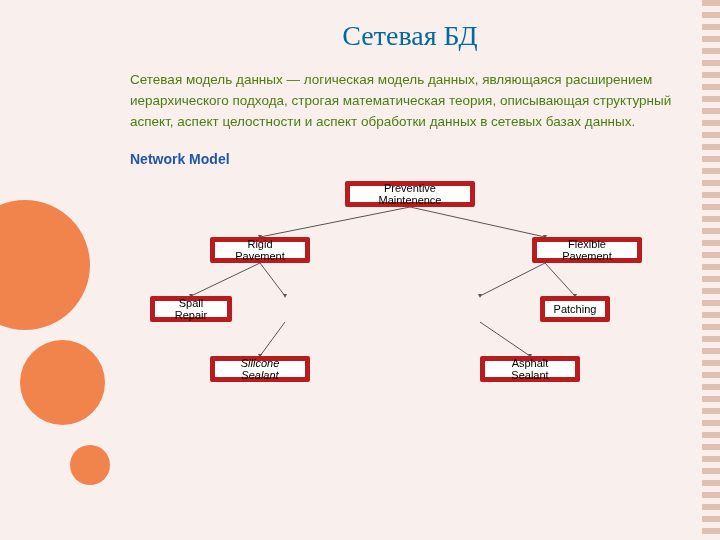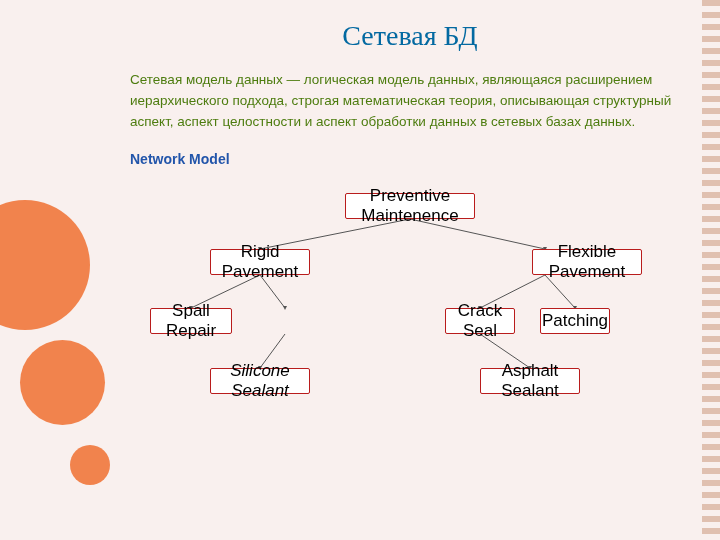--- a/index.html
+++ b/index.html
@@ -83,21 +83,21 @@
       color: #4d7c0f;
       line-height: 1.55;
       margin-bottom: 18px;
       font-family: Arial, sans-serif;
     }
 
     .network-label {
       color: #2255aa;
       font-weight: bold;
       font-size: 14px;
-      margin-bottom: 26px;
+      margin-bottom: 14px;
       font-family: Arial, sans-serif;
     }
 
     
     .diagram {
       position: relative;
       width: 520px;
       height: 210px;
       margin: 0 auto;
     }
@@ -107,23 +107,23 @@
       position: absolute;
       top: 0; left: 0;
       width: 100%;
       height: 100%;
       pointer-events: none;
     }
 
     .node {
       position: absolute;
       background: white;
-      border: 1px solid #b91c1c;
+      border: 5px solid #b91c1c;
       border-radius: 2px;
-      font-size: 17px;
+      font-size: 11px;
       font-family: Arial, sans-serif;
       text-align: center;
       display: flex;
       align-items: center;
       justify-content: center;
       padding: 2px 16px;
     }
 
     
     .node-preventive {
@@ -229,18 +229,17 @@
 
       <polygon points="108,173 112,173 110,177" fill="#555"></polygon>
 
       <polygon points="378,173 382,173 380,177" fill="#555"></polygon>
     </svg>
 
     <div class="node node-preventive">Preventive Maintenence</div>
     <div class="node node-rigid">Rigid Pavement</div>
     <div class="node node-flexible">Flexible Pavement</div>
     <div class="node node-spall">Spall Repair</div>
-    <div class="node node-crack">Crack Seal</div>
     <div class="node node-patching">Patching</div>
     <div class="node node-silicone">Silicone Sealant</div>
     <div class="node node-asphalt">Asphalt Sealant</div>
   </div>
 </div>
 
 </body></html>

